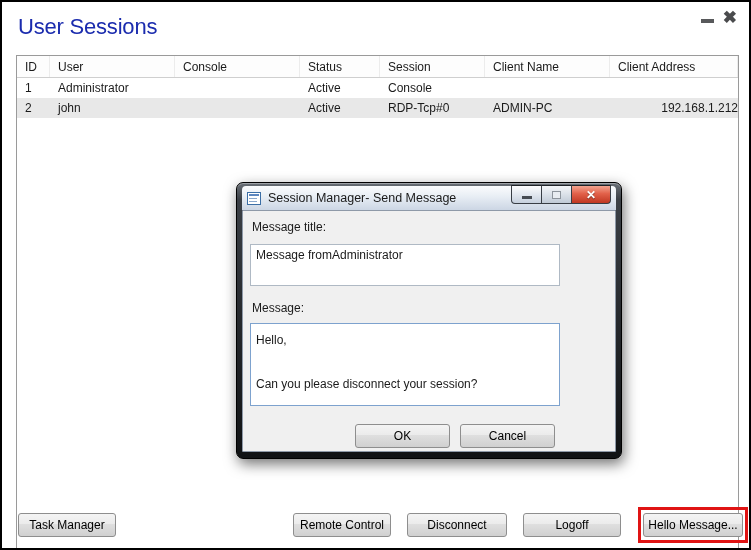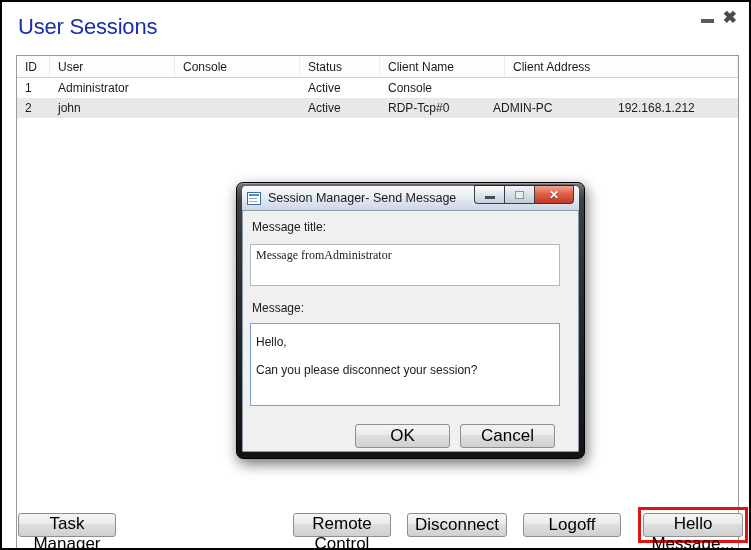--- a/index.html
+++ b/index.html
@@ -26,42 +26,42 @@
   .session-table {
     position:absolute; left:14px; top:53px; width:723px; height:496px;
     border:1px solid #9a9a9a; background:#fff; font-size:12px; color:#1a1a1a;
   }
   .thead { display:flex; height:22px; align-items:center; background:#fdfdfd; border-bottom:1px solid #cfcfcf; }
   .th { padding-left:8px; height:100%; display:flex; align-items:center; border-right:1px solid #ececec; overflow:hidden; white-space:nowrap; }
   .tr { display:flex; height:20px; align-items:center; }
   .tr.selected { background:#e8e8e8; }
   .td { padding-left:8px; overflow:hidden; white-space:nowrap; }
   .c0 { width:33px; } .c1 { width:125px; } .c2 { width:125px; } .c3 { width:80px; }
-  .c4 { width:105px; } .c5 { width:125px; } .c6 { flex:1; }
+  .c4 { width:105px; } .c5 { width:125px; } .c6 { flex:1;text-align:right; }
 
   
   .btn {
-    font-family:"Liberation Sans", sans-serif; font-size:17px; color:#000;
+    font-family:"Liberation Sans", sans-serif; font-size:12px; color:#000;
     background:linear-gradient(180deg,#f4f4f4 0%,#ebebeb 45%,#dfdfdf 46%,#d0d0d0 100%);
     border:1px solid #8e8e8e; border-radius:3px; height:24px; cursor:pointer;
   }
   .footer-btn { position:absolute; top:511px; }
   .b-task { left:16px; width:98px; }
   .b-remote { left:291px; width:98px;text-align:center; }
   .b-disconnect { left:405px; width:100px; }
   .b-logoff { left:521px; width:98px; }
   .send-highlight {
     position:absolute; left:636px; top:505px; width:110px; height:36px;
     border:3px solid #e01414; display:flex; align-items:center; justify-content:center;
   }
   .b-send { width:100px; height:24px; }
 
   
   .dialog {
-    position:absolute; left:234px; top:180px; width:349px; height:277px;
+    position:absolute; left:234px; top:180px; width:386px; height:277px;
     border-radius:7px; border:1px solid #000;
     background:linear-gradient(180deg,#6a7077 0%,#3b4046 6%,#23262a 55%,#101214 100%);
     box-shadow:2px 5px 14px rgba(0,0,0,0.55), inset 0 1px 0 rgba(255,255,255,0.35);
   }
   .dlg-titlebar {
     position:absolute; left:5px; right:5px; top:3px; height:24px;
     border-radius:4px 4px 0 0;
     background:linear-gradient(180deg,#fbfcfd 0%,#e7edf4 45%,#ccd6e4 100%);
     display:flex; align-items:center; gap:7px; padding:0 5px; cursor:default;
   }
@@ -95,47 +95,48 @@
 
   .dlg-client {
     position:absolute; left:5px; right:5px; top:27px; bottom:6px;
     background:#f0f0f0; border:1px solid #8e99a8; border-radius:1px;
   }
   .dlg-label { position:absolute; font-size:12px; color:#1a1a1a; }
   .lbl-title { left:9px; top:9px; }
   .lbl-message { left:9px; top:90px; }
   .input-title {
     position:absolute; left:7px; top:33px; width:310px; height:42px;
-    border:1px solid #afb9c4; background:#fff; font-family:Liberation Serif, serif;
+    border:1px solid #afb9c4; background:#fff; font-family:Liberation Sans, sans-serif;
     font-size:12px; color:#1a1a1a; padding:3px 5px; resize:none; overflow:hidden;
   }
   .textarea-message {
     position:absolute; left:7px; top:112px; width:310px; height:83px;
     border:1px solid #7da2ce; background:#fff; font-family:"Liberation Sans",sans-serif;
-    font-size:12px; color:#1a1a1a; padding:11px 5px; line-height:14px; resize:none; overflow:hidden;
+    font-size:12px; color:#1a1a1a; padding:5px 5px; line-height:22px; resize:none; overflow:hidden;
   }
   .dlg-ok { position:absolute; left:112px; top:213px; width:95px; height:24px; }
   .dlg-cancel { position:absolute; left:217px; top:213px; width:95px; height:24px; }
 </style>
 </head>
 <body>
 
 <div class="win-controls">
   <span class="min-glyph"></span>
   <span class="close-glyph">✖</span>
 </div>
 
 <div class="page-title">User Sessions</div>
 
 <div class="session-table">
   <div class="thead">
     <div class="th c0">ID</div>
     <div class="th c1">User</div>
     <div class="th c2">Console</div>
     <div class="th c3">Status</div>
+    <div class="th c4">Session</div>
     <div class="th c5">Client Name</div>
     <div class="th c6">Client Address</div>
   </div>
   <div class="tr">
     <div class="td c0">1</div>
     <div class="td c1">Administrator</div>
     <div class="td c2"></div>
     <div class="td c3">Active</div>
     <div class="td c4">Console</div>
     <div class="td c5"></div>

